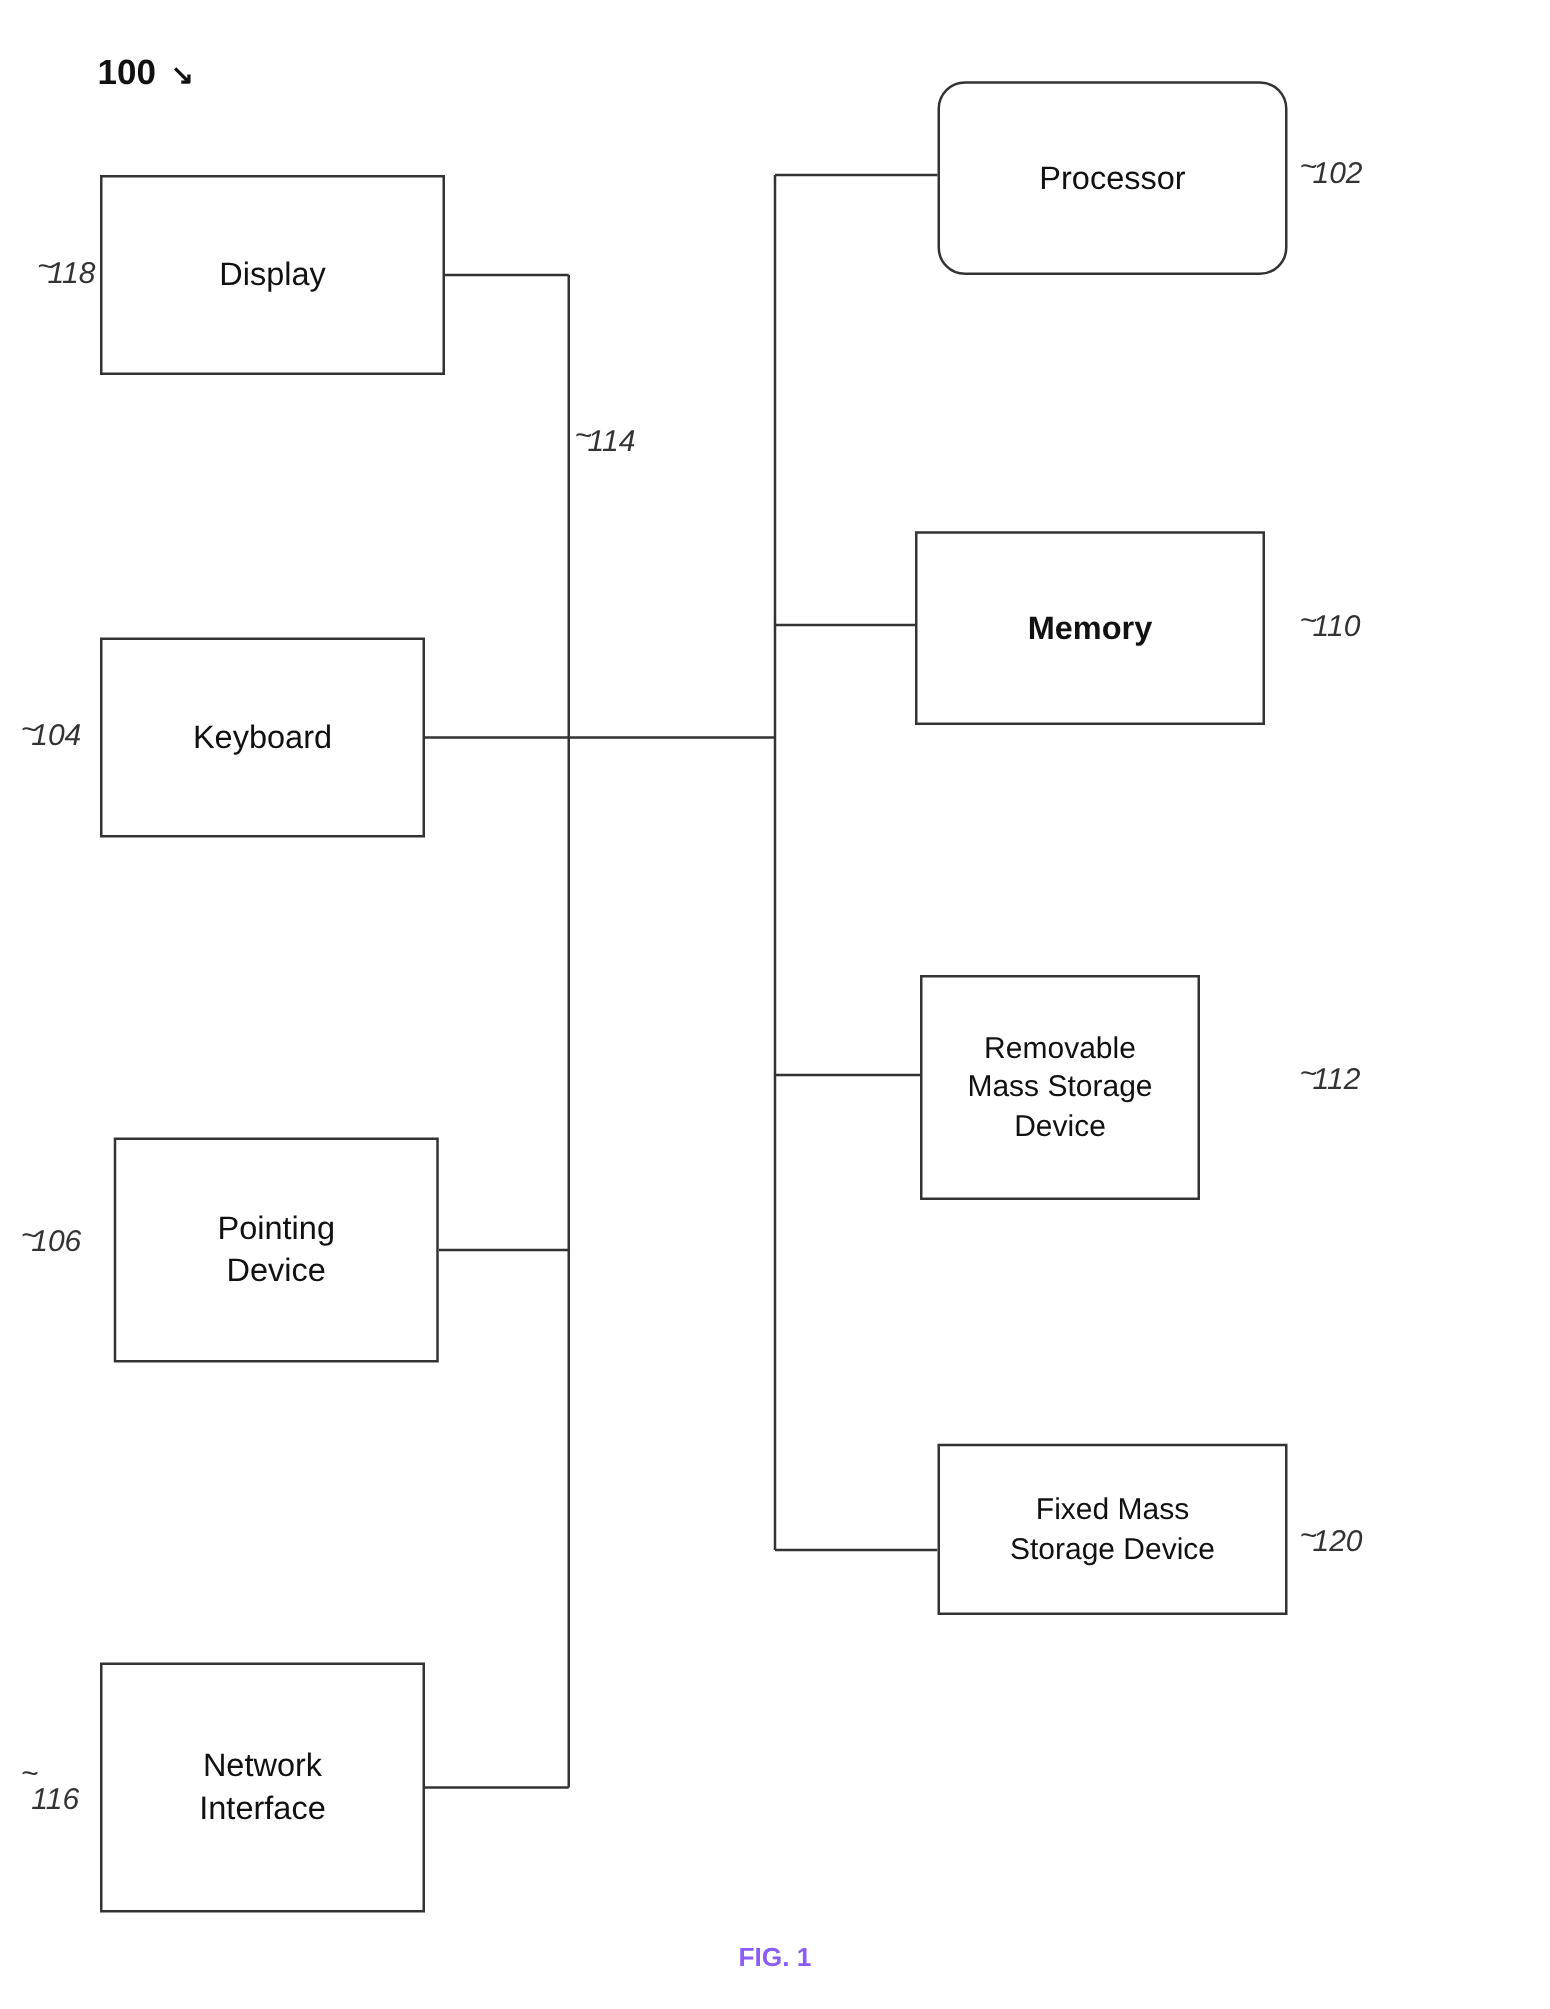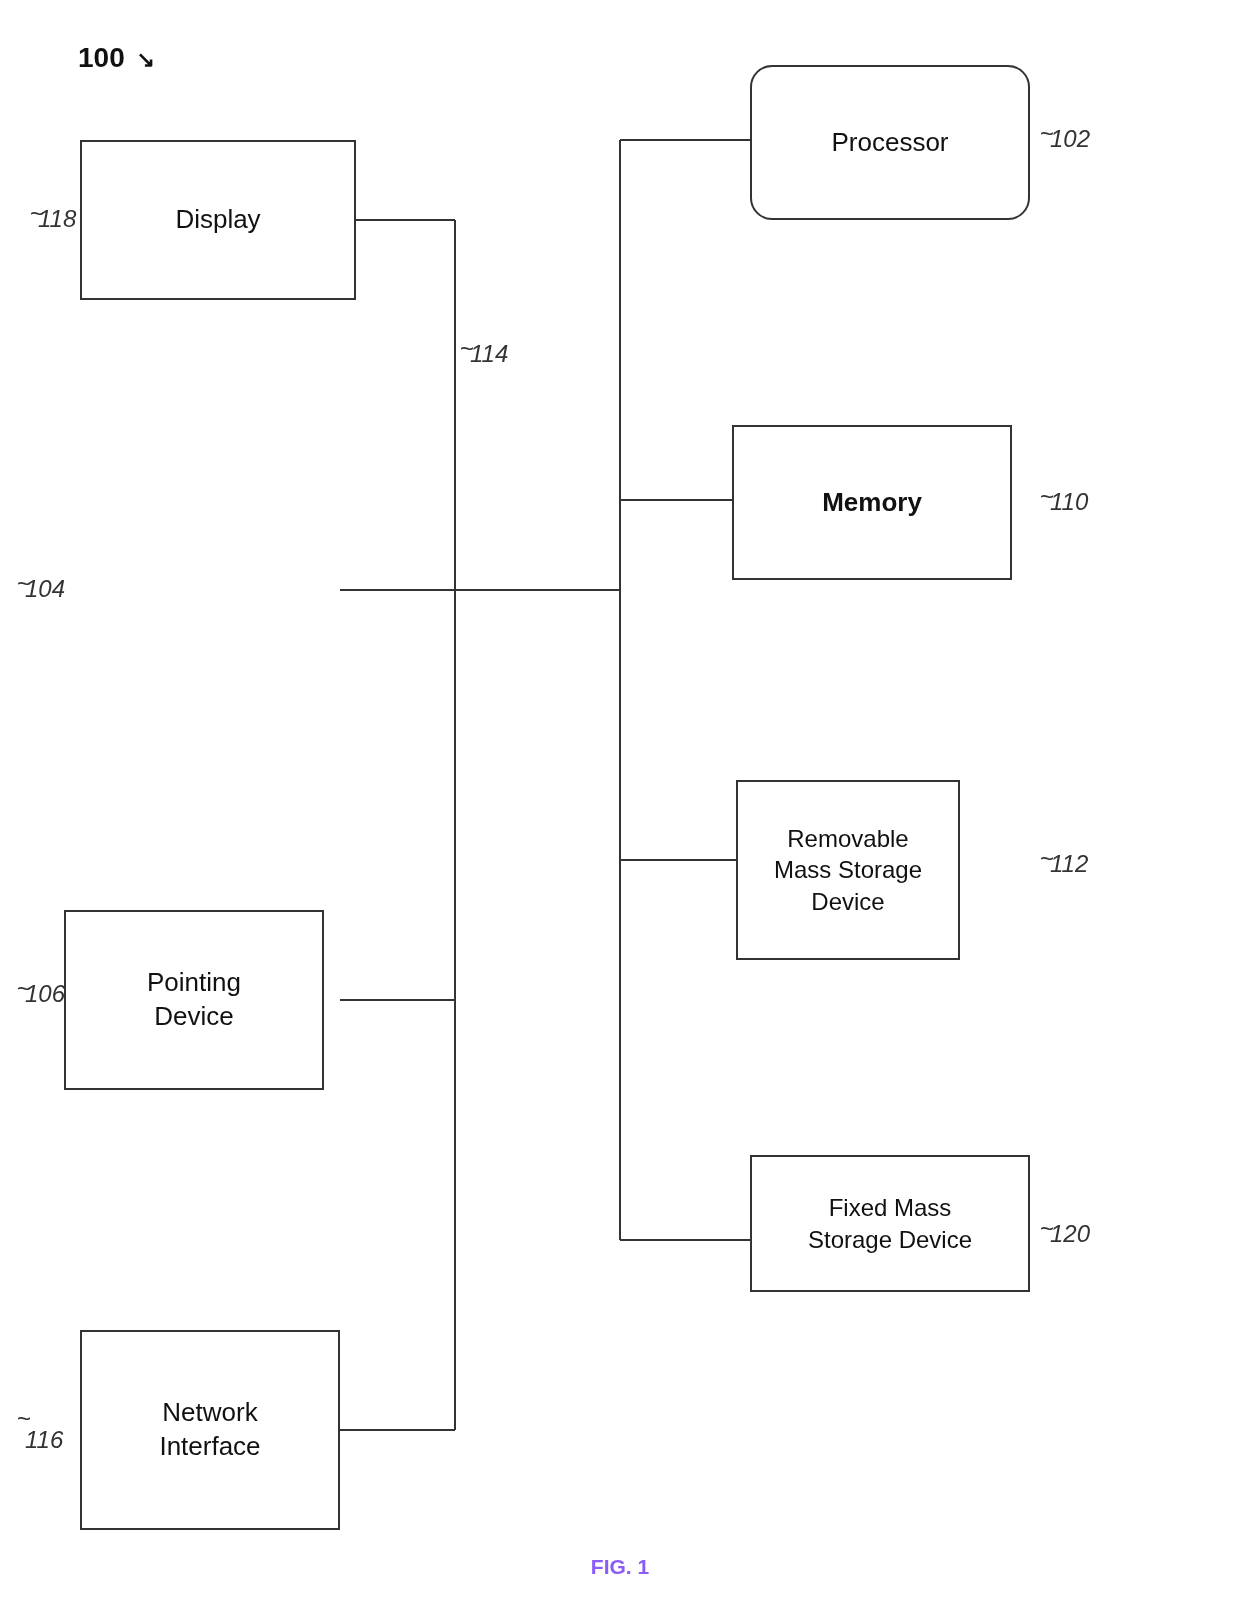--- a/index.html
+++ b/index.html
@@ -91,24 +91,27 @@
 
     <line x1="620" y1="1240" x2="750" y2="1240"></line>
   </svg>
 
   <div class="node-box" style="left:80px; top:140px; width:276px; height:160px;">
     <span>Display</span>
   </div>
   <span class="label-ref" style="left:38px; top:205px;">118</span>
   <span style="position:absolute; left:30px; top:200px; font-size:24px; color:#333;">~</span>
 
+  <div class="node-box" style="left:80px; top:510px; width:260px; height:160px;">
+    <span>Keyboard</span>
+  </div>
   <span class="label-ref" style="left:25px; top:575px;">104</span>
   <span style="position:absolute; left:17px; top:570px; font-size:24px; color:#333;">~</span>
 
-  <div class="node-box" style="left:64px; top:910px; width:260px; height:180px;">
+  <div class="node-box" style="left:91px; top:910px; width:260px; height:180px;">
     <span style="white-space:pre-line;">Pointing
 Device</span>
   </div>
   <span class="label-ref" style="left:25px; top:980px;">106</span>
   <span style="position:absolute; left:17px; top:975px; font-size:24px; color:#333;">~</span>
 
   <div class="node-box" style="left:80px; top:1330px; width:260px; height:200px;">
     <span style="white-space:pre-line;">Network
 Interface</span>
   </div>

